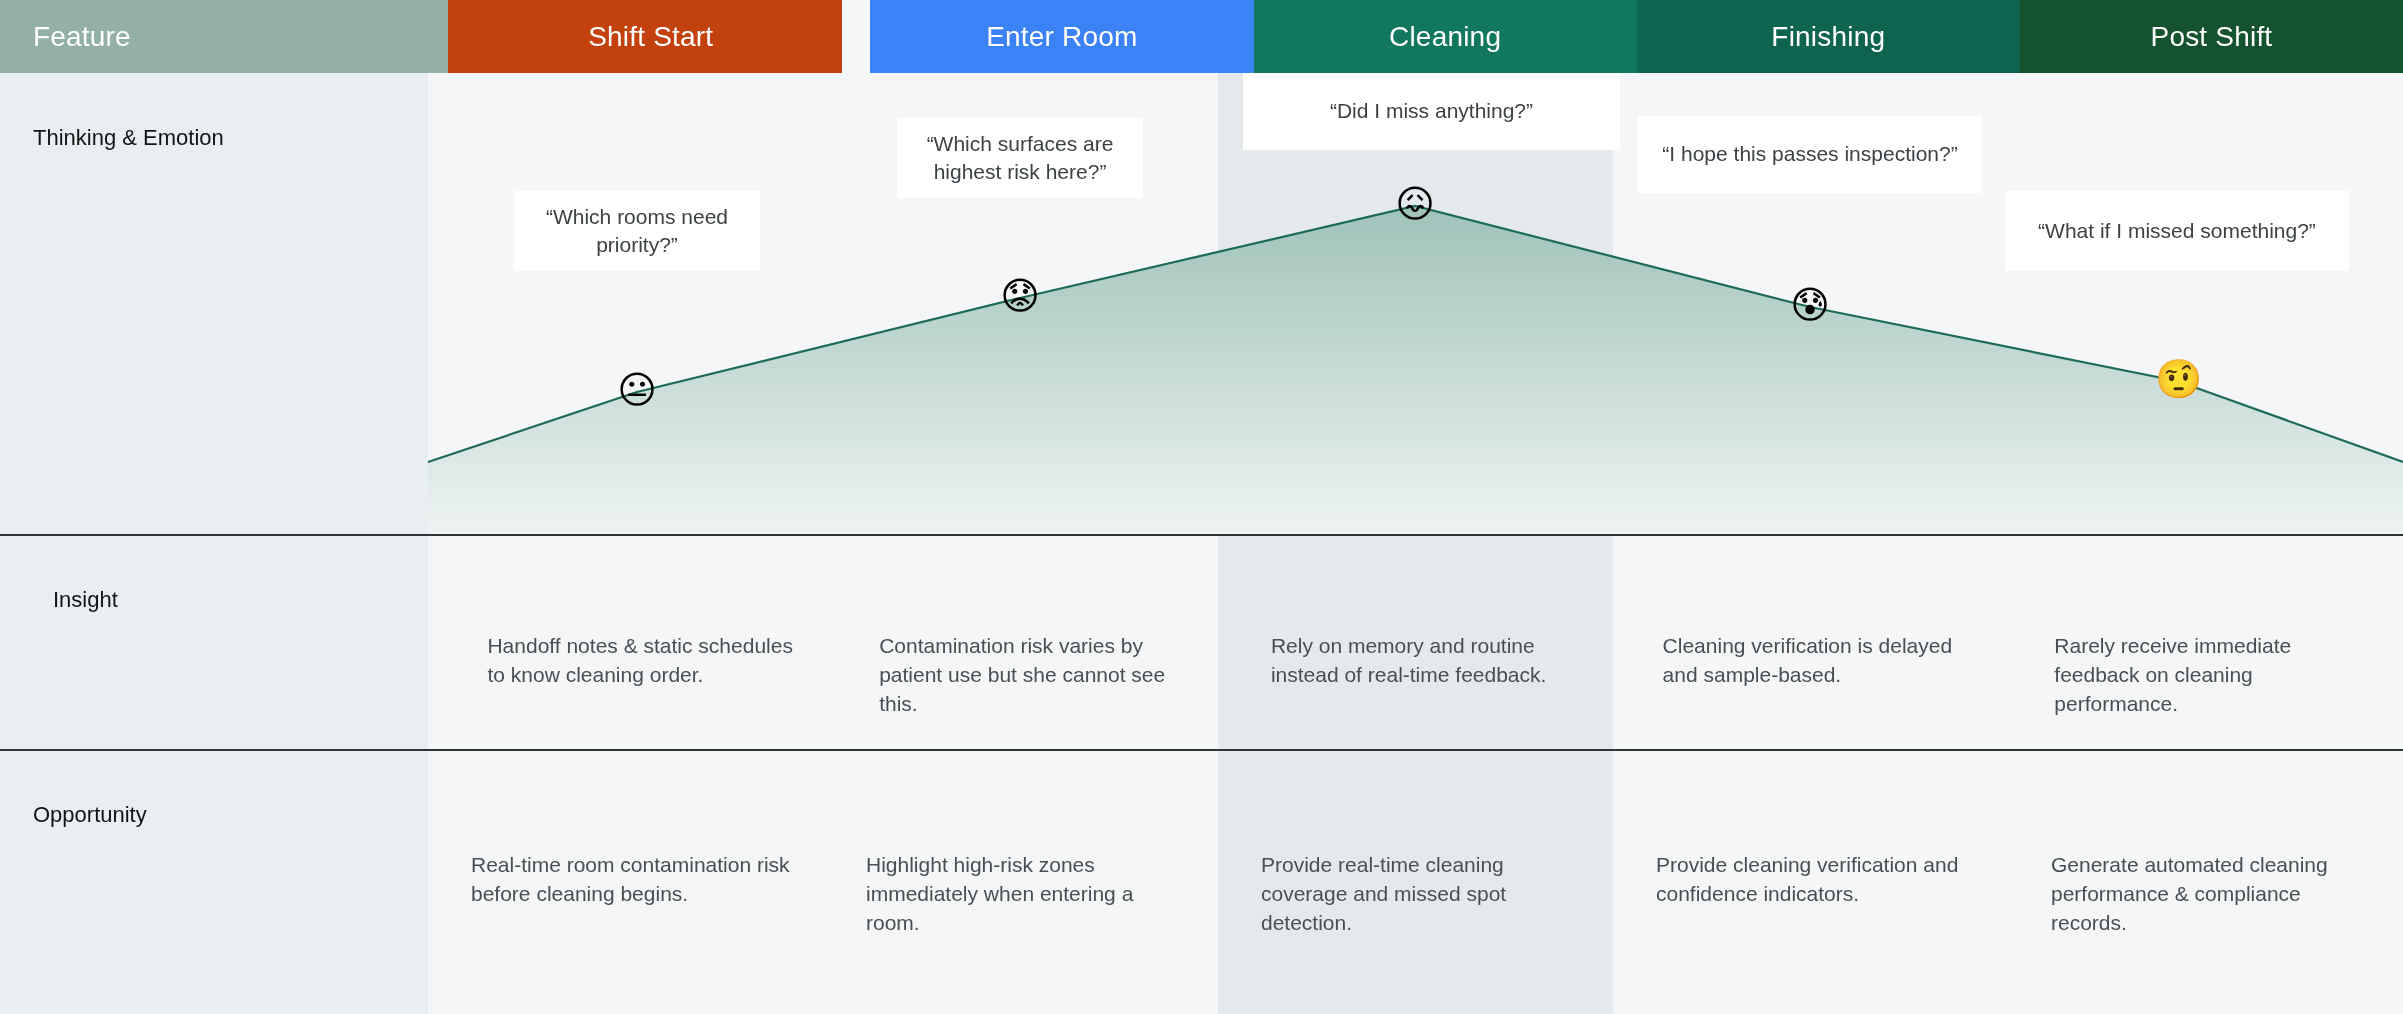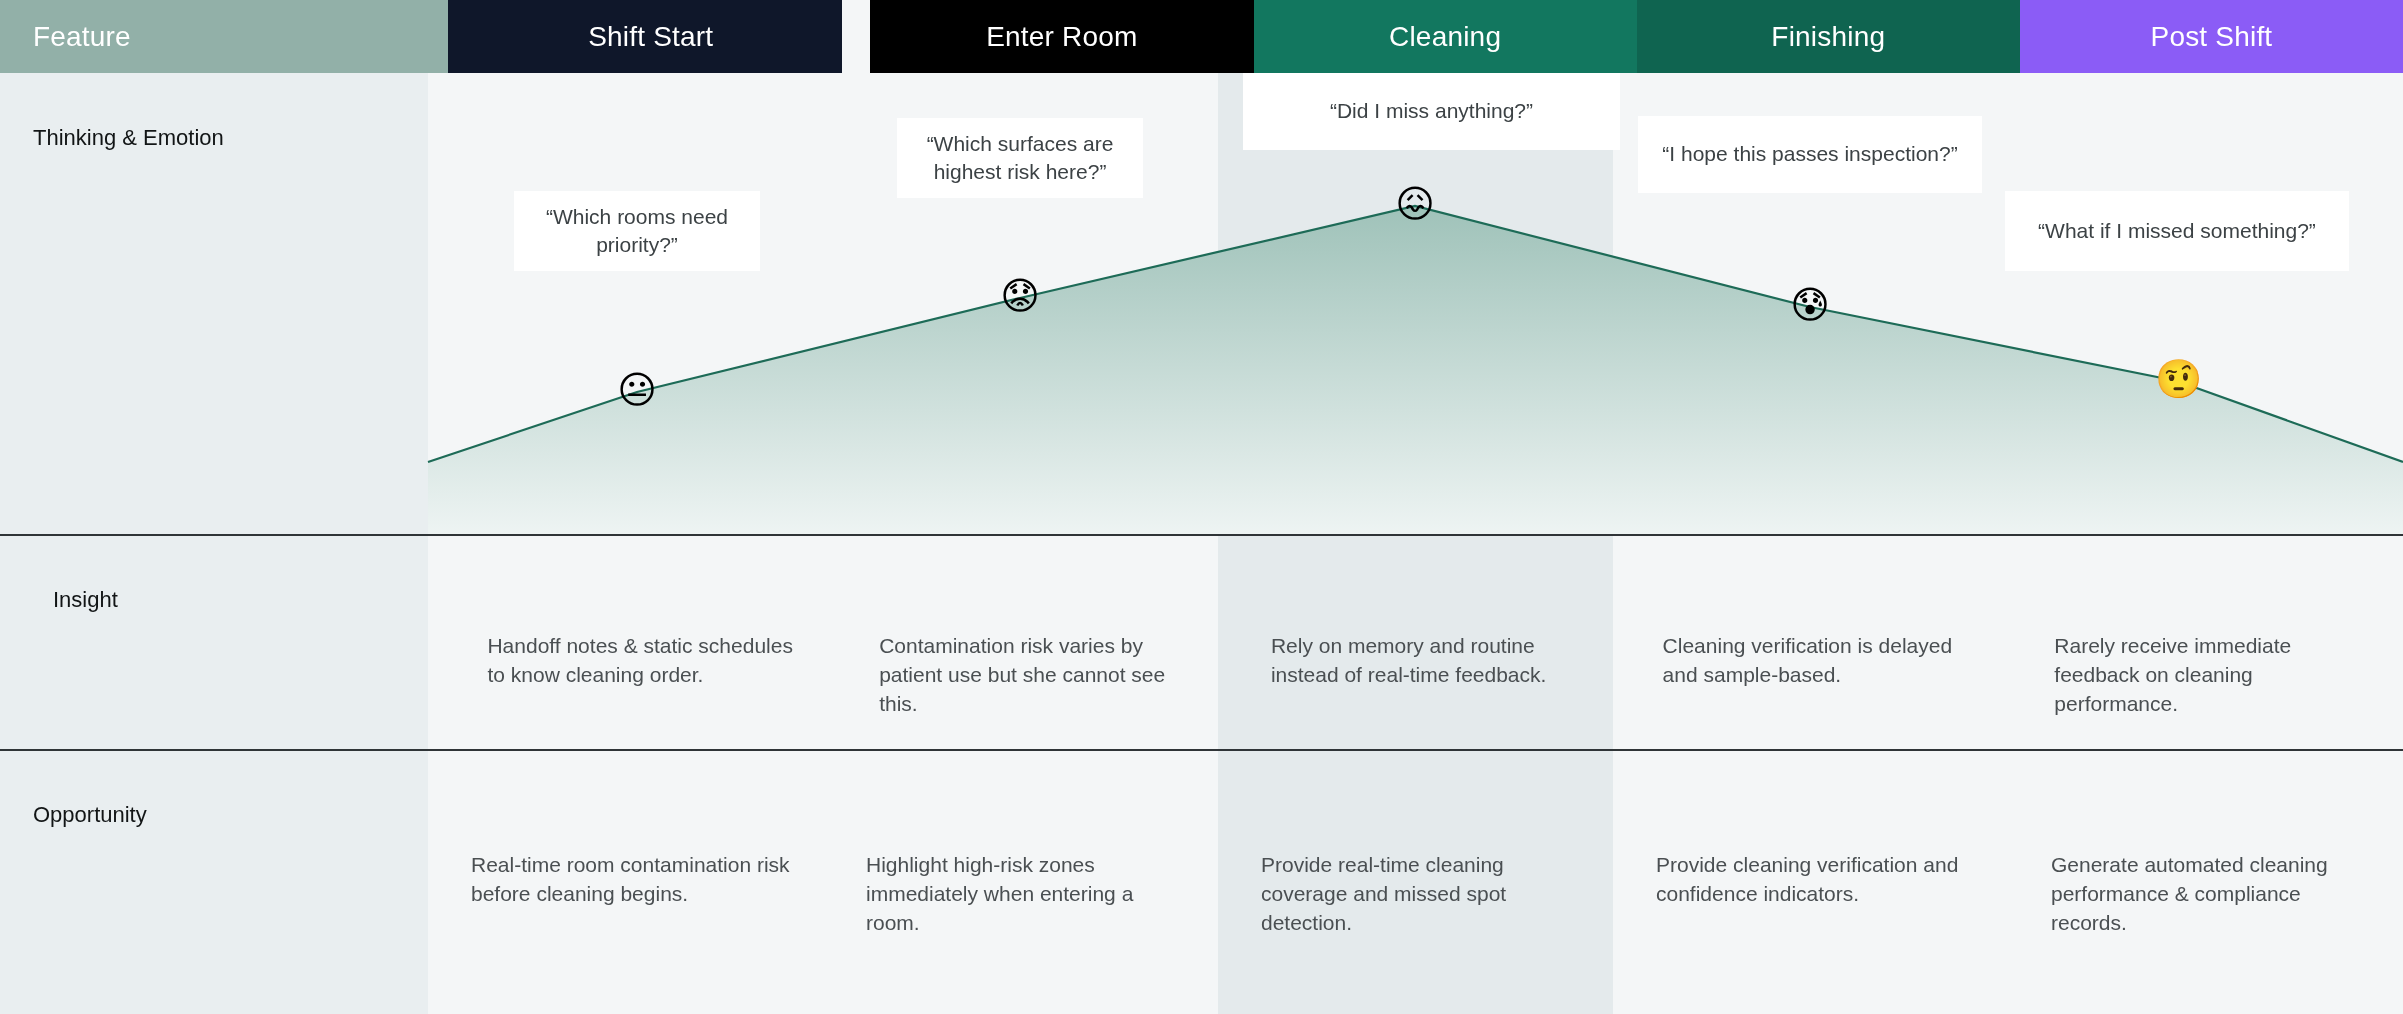--- a/index.html
+++ b/index.html
@@ -74,33 +74,33 @@
       <div class="band" style="width: 395px; background: rgb(244, 246, 247);"></div>
       <div class="band hl" style="width: 395px; background: rgb(228, 234, 236);"></div>
       <div class="band" style="width: 395px; background: rgb(244, 246, 247);"></div>
       <div class="band" style="width: 395px; background: rgb(244, 246, 247);"></div>
     </div>
 
   <div class="header" id="header">
       <div class="hcell label-cell" style="width: 428px; background: rgb(146, 176, 168);">
         <span>Feature</span>
       </div>
-      <div class="hcell" style="width: 395px; background: #0f172a; padding-left: 11px;">
+      <div class="hcell" style="width: 395px; background: #c2410c; padding-left: 11px;">
         <span>Shift Start</span>
       </div>
-      <div class="hcell" style="width: 395px; background: #000000; margin-left: 28px;">
+      <div class="hcell" style="width: 395px; background: #3b82f6; margin-left: 28px;">
         <span>Enter Room</span>
       </div>
       <div class="hcell" style="width: 395px; background: rgb(18, 119, 95);">
         <span>Cleaning</span>
       </div>
       <div class="hcell" style="width: 395px; background: rgb(15, 100, 80);">
         <span>Finishing</span>
       </div>
-      <div class="hcell" style="width: 395px; background: #8b5cf6;">
+      <div class="hcell" style="width: 395px; background: #14532d;">
         <span>Post Shift</span>
       </div>
     </div>
 
   <div class="row row-emotion" id="row-0">
       <div class="cell" style="width: 428px;">
         <div class="rowlabel">Thinking &amp; Emotion</div>
       </div>
       <div class="cell" style="width: 395px;"></div>
       <div class="cell" style="width: 395px;"></div>

